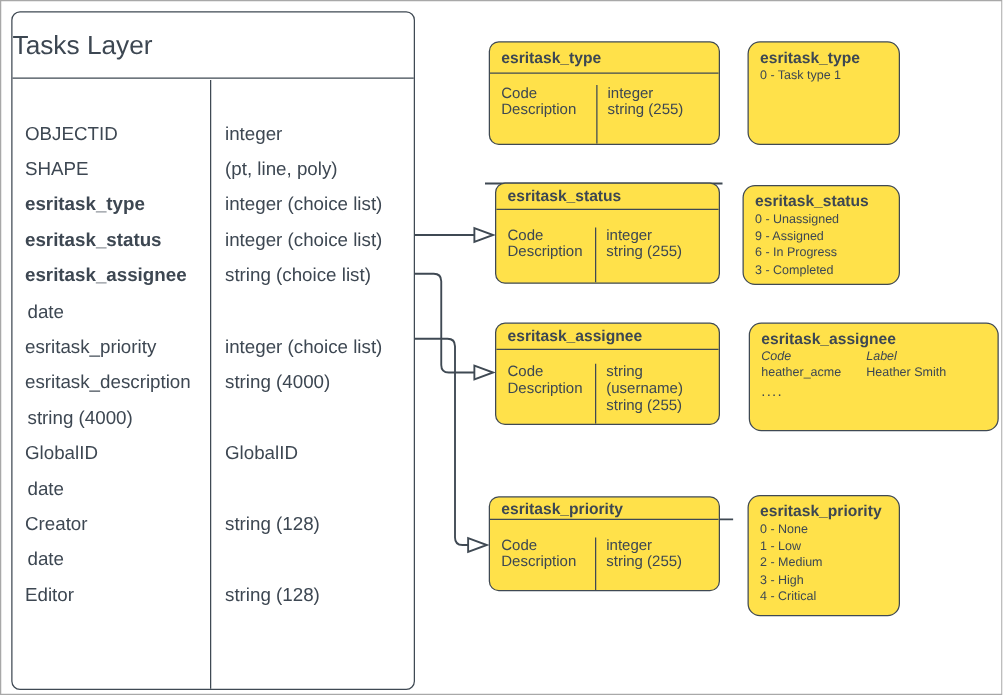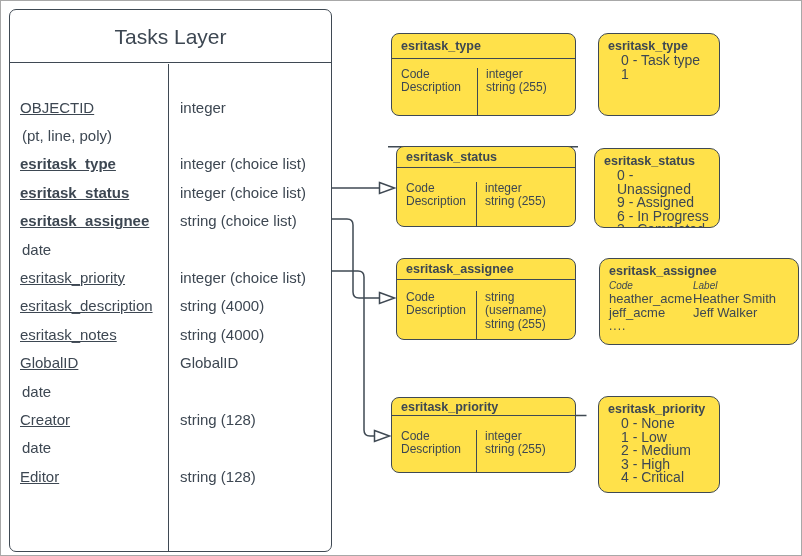--- a/index.html
+++ b/index.html
@@ -9,30 +9,30 @@
     background:#ffffff; border:1px solid #a8a8a8; overflow:hidden;
     color:#3d4752;
   }
 
   
   .tasks {
     position:absolute; left:8px; top:8px; width:323px; height:543px;
     background:#ffffff; border:1.5px solid #3f4953; border-radius:7px;
   }
   .tasks-title {
-    height:53px; line-height:53px; text-align:center;
+    height:53px; line-height:53px; 
     font-size:21px; color:#3d4752; border-bottom:1.5px solid #3f4953;
   }
   .tasks-vline {
     position:absolute; left:158px; top:54px; bottom:0; width:1px;
     background:#3f4953;
   }
   .tasks-body { position:absolute; top:83px; left:0; right:0; }
   .trow { display:flex; height:28.4px; align-items:center; font-size:15px; }
-  .fname { width:158px; padding-left:10px;text-decoration:underline; }
+  .fname { width:158px; padding-left:10px; }
   .ftype { padding-left:12px; }
   .b { font-weight:700; }
 
   
   .connectors { position:absolute; left:0; top:0; width:802px; height:556px; pointer-events:none; }
 
   
   .ent {
     position:absolute; background:#ffe14a; border:1.5px solid #3f4953; border-radius:8px;
     color:#3d4752; overflow:hidden;
@@ -58,44 +58,45 @@
   .e3 { left:390px; top:396px; width:185px; height:76px; }
   .e3 .ent-header { height:18px; }
   .e3 .ent-body { top:19.5px; grid-template-columns:84px 1fr; padding-top:12px; }
 
   
   .vals {
     position:absolute; background:#ffe14a; border:1.5px solid #3f4953; border-radius:10px;
     color:#3d4752; padding:5px 9px; overflow:hidden;
   }
   .vals-header { font-size:12.5px; font-weight:700; line-height:15px; }
-  .vals-item { font-size:14px; line-height:13.6px;margin-left:13px; }
+  .vals-item { font-size:10px; line-height:13.6px; }
   .v0 { left:597px; top:32px;  width:122px; height:83px; }
   .v1 { left:593px; top:147px; width:126px; height:80px; }
   .v2 { left:598px; top:257px; width:200px; height:87px; }
   .v3 { left:597px; top:395px; width:122px; height:97px; }
   .cols2 { display:grid; grid-template-columns:84px 1fr; }
   .colhead { font-size:10px; font-style:italic; line-height:13px; }
-  .vrow div { font-size:13px; line-height:13.5px; }
+  .vrow div { font-size:10px; line-height:13.5px; }
   .more { font-size:12px; line-height:14px; letter-spacing:1px; }
 </style>
 </head>
 <body>
 
 <div class="page">
 
   <div class="tasks">
     <div class="tasks-title">Tasks Layer</div>
     <div class="tasks-vline"></div>
     <div class="tasks-body">
       <div class="trow">
           <div class="fname">OBJECTID</div>
           <div class="ftype">integer</div>
         </div>
       <div class="trow">
+          <div class="fname">SHAPE</div>
           <div class="ftype">(pt, line, poly)</div>
         </div>
       <div class="trow">
           <div class="fname b">esritask_type</div>
           <div class="ftype">integer (choice list)</div>
         </div>
       <div class="trow">
           <div class="fname b">esritask_status</div>
           <div class="ftype">integer (choice list)</div>
         </div>
@@ -108,21 +109,20 @@
         </div>
       <div class="trow">
           <div class="fname">esritask_priority</div>
           <div class="ftype">integer (choice list)</div>
         </div>
       <div class="trow">
           <div class="fname">esritask_description</div>
           <div class="ftype">string (4000)</div>
         </div>
       <div class="trow">
-          <div class="fname">esritask_notes</div>
           <div class="ftype">string (4000)</div>
         </div>
       <div class="trow">
           <div class="fname">GlobalID</div>
           <div class="ftype">GlobalID</div>
         </div>
       <div class="trow">
           <div class="ftype">date</div>
         </div>
       <div class="trow">
@@ -224,24 +224,20 @@
   <div class="vals v2">
     <div class="vals-header">esritask_assignee</div>
     <div class="cols2 colhead">
       <div>Code</div>
         <div>Label</div>
     </div>
     <div class="cols2 vrow">
       <div>heather_acme</div>
         <div>Heather Smith</div>
     </div>
-    <div class="cols2 vrow">
-      <div>jeff_acme</div>
-        <div>Jeff Walker</div>
-    </div>
     <div class="more">....</div>
   </div>
 
   <div class="vals v3">
     <div class="vals-header">esritask_priority</div>
     <div class="vals-item">0 - None</div>
     <div class="vals-item">1 - Low</div>
     <div class="vals-item">2 - Medium</div>
     <div class="vals-item">3 - High</div>
     <div class="vals-item">4 - Critical</div>

